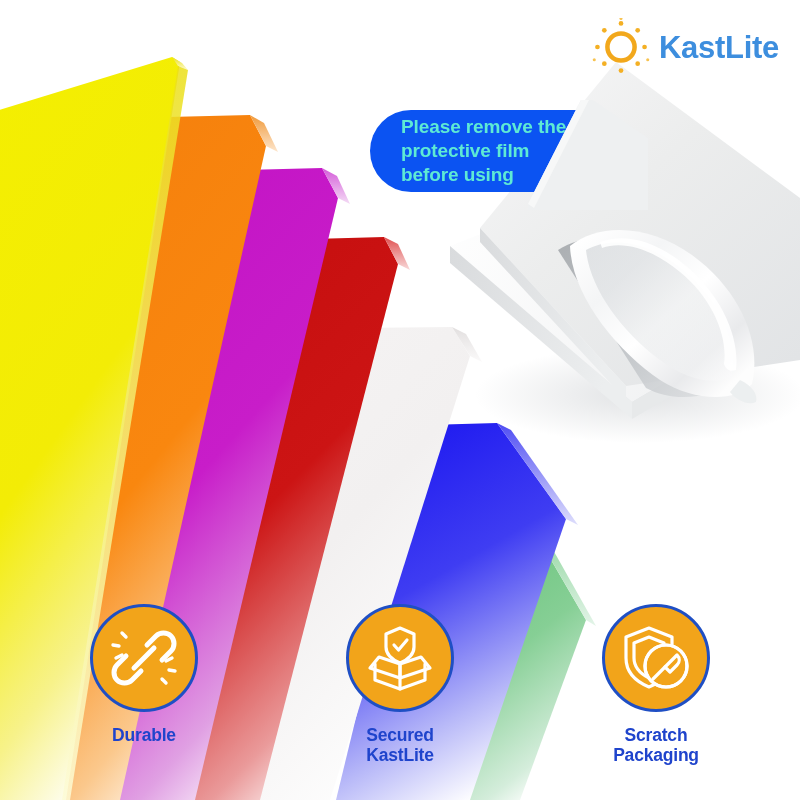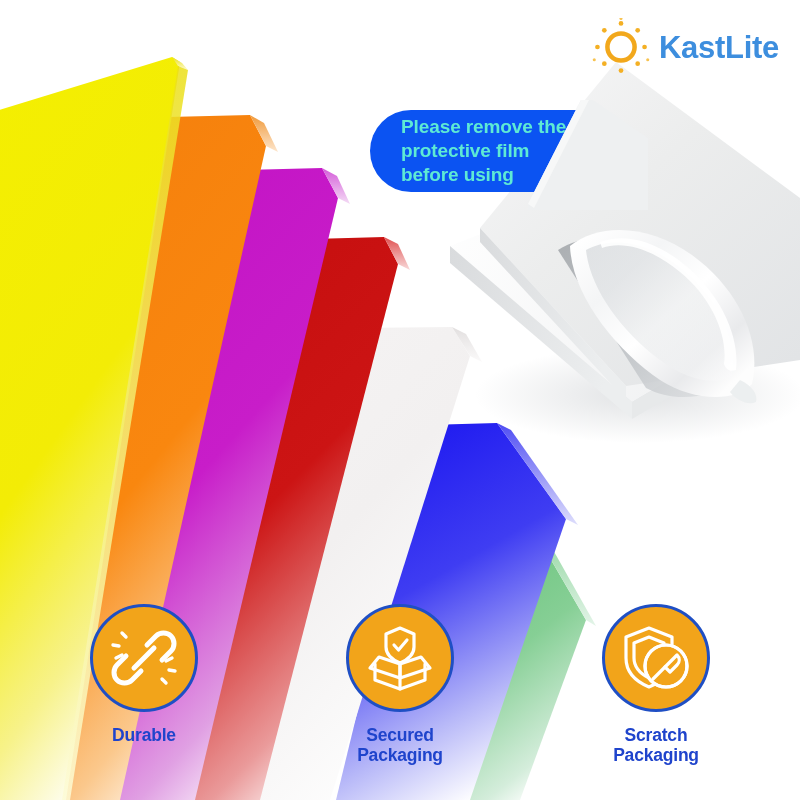--- a/index.html
+++ b/index.html
@@ -355,21 +355,21 @@
 
             <path d="M35,41 L14,34 L5,45 L35,55 Z"></path>
             <path d="M35,41 L56,34 L65,45 L35,55 Z"></path>
 
             <path d="M10,41 L10,57 L35,66 L60,57 L60,41"></path>
             <line x1="35" y1="55" x2="35" y2="66"></line>
           </g>
         </svg>
       </div>
       <div class="feature-label">Secured
-Packaging</div>
+KastLite</div>
     </div>
 
 
     <div class="feature">
       <div class="feature-circle">
         <svg width="70" height="70" viewBox="0 0 70 70">
           <g fill="none" stroke="#ffffff" stroke-width="3.2" stroke-linecap="round" stroke-linejoin="round">
 
             <path d="M28,5 L51,14 L51,35 C51,50 40,59 28,64 C16,59 5,50 5,35 L5,14 Z"></path>
 

